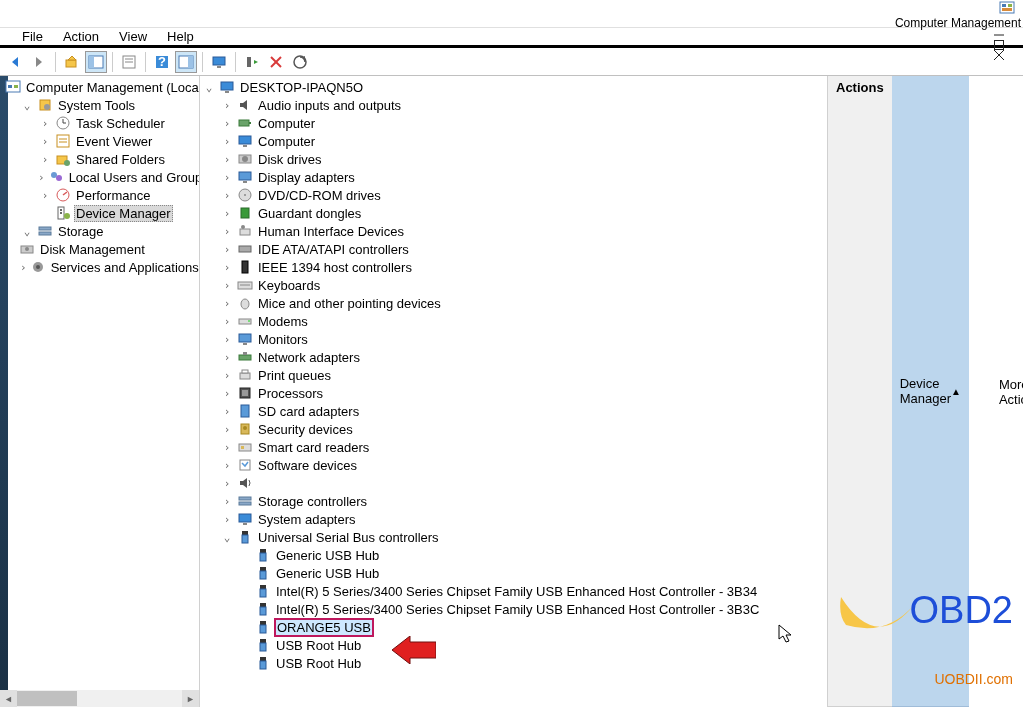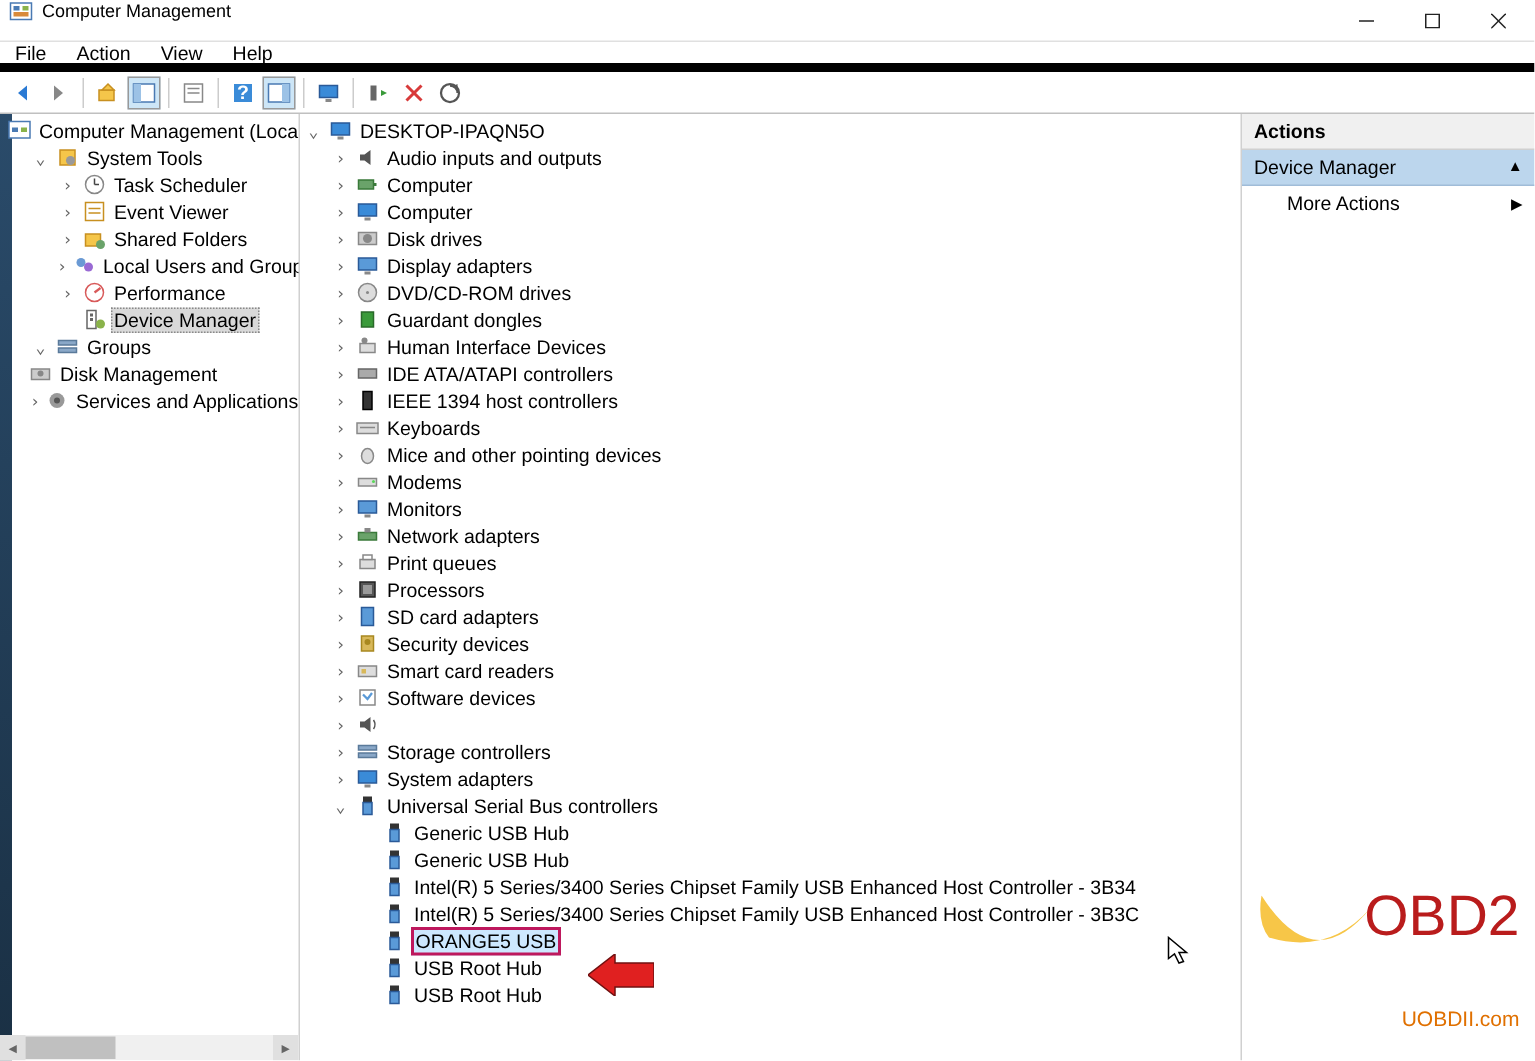--- a/index.html
+++ b/index.html
@@ -1,49 +1,49 @@
 <!DOCTYPE html>
 <html><head>
 <meta charset="utf-8">
 <style>
 * { box-sizing: border-box; font-family: "Segoe UI", Tahoma, sans-serif; font-size: 13px; }
 body { margin: 0; width: 1023px; height: 707px; background: #fff; position: relative; overflow: hidden; }
-.titlebar { height: 28px; display: flex; align-items: flex-start; padding: 0 2px 0 6px; background: #fff; border-bottom: 1px solid #e0e0e0; }
+.titlebar { height: 28px; display: flex; align-items: flex-end; padding: 0 2px 0 6px; background: #fff; border-bottom: 1px solid #e0e0e0; flex-direction: column; }
 .titlebar .icon { width: 16px; height: 16px; margin-right: 6px; }
 .titlebar .title { flex: 1; font-size: 12px; }
 .winbtn { width: 44px; height: 28px; display: flex; align-items: center; justify-content: center; color: #222; }
-.menubar { height: 20px; display: flex; align-items: center; padding: 0 0; border-bottom: 6px solid #000000; }
+.menubar { height: 20px; display: flex; align-items: center; padding: 0 12px; border-bottom: 3px solid #000000; }
 .menubar span { padding: 2px 10px; font-size: 13px; }
 .toolbar { height: 28px; display: flex; align-items: center; padding: 0 4px; border-bottom: 1px solid #c0c0c0; gap: 2px; }
 .tbtn { width: 22px; height: 22px; display: flex; align-items: center; justify-content: center; border: 1px solid transparent; }
 .tbtn.active { border: 1px solid #999; background: #cde6f7; }
 .sep { width: 1px; height: 20px; background: #ccc; margin: 0 3px; }
 .content { display: flex; height: calc(707px - 28px - 20px - 28px); background: #fff; }
 .leftpane { width: 200px; border-right: 1px solid #d0d0d0; overflow: hidden; position: relative; }
 .leftpane-inner { padding: 2px 0; }
 .midpane { flex: 1; border-right: 1px solid #d0d0d0; overflow: hidden; position: relative; }
-.rightpane { width: 195px; display: flex; flex-direction: column; }
+.rightpane { width: 195px; display: flex; flex-direction: row; }
 .treeitem { display: flex; align-items: center; height: 18px; padding: 0 2px; white-space: nowrap; cursor: default; }
 .treeitem .exp { width: 14px; text-align: center; color: #666; font-family: monospace; font-size: 11px; }
 .treeitem .ic { width: 16px; height: 16px; margin: 0 3px; display: inline-flex; align-items: center; justify-content: center; }
 .treeitem .lbl { padding: 0 2px; }
 .treeitem.sel .lbl { background: #d9d9d9; border: 1px dotted #888; padding: 0 1px; }
 .treeitem.selblue .lbl { background: #cde8ff; border: 2px solid #be185d; padding: 0 1px; }
 .hscroll { position: absolute; bottom: 0; left: 0; right: 0; height: 17px; background: #f0f0f0; display: flex; align-items: center; }
 .hscroll .arrow { width: 17px; height: 17px; background: #e0e0e0; display: flex; align-items: center; justify-content: center; font-size: 9px; color: #666; }
 .hscroll .thumb { width: 60px; height: 15px; background: #c0c0c0; margin-left: 0; }
 .actions-hdr { background: #f0f0f0; padding: 4px 8px; font-weight: 600; border-bottom: 1px solid #d0d0d0; }
 .actions-sub { background: #bcd6ed; padding: 4px 8px; font-weight: 400; border-bottom: 1px solid #a0bcd8; display: flex; align-items: center; }
 .actions-sub .chev { margin-left: auto; font-size: 10px; }
 .actions-item { padding: 4px 8px 4px 30px; display: flex; align-items: center; }
 .actions-item .chev { margin-left: auto; font-size: 10px; }
 .arrow-annot { position: absolute; width: 42px; height: 26px; }
 .cursor-annot { position: absolute; }
 .watermark { position: absolute; right: 10px; bottom: 20px; text-align: right; }
-.watermark .big { font-size: 38px; color: #b91c1c; font-weight: 300; font-family: Arial, sans-serif; }
+.watermark .big { font-size: 38px; color: #1d4ed8; font-weight: 300; font-family: Arial, sans-serif; }
 .watermark .small { font-size: 14px; color: #e07000; font-family: Arial, sans-serif; margin-top: 28px; }
 .watermark svg { vertical-align: middle; }
 .left-edge { position: absolute; left: 0; top: 76px; width: 8px; height: 631px; background: linear-gradient(#2a4b6a,#1a3044); }
 </style>
 </head>
 <body>
 
 <div class="left-edge"></div>
 
 <div class="titlebar">
@@ -245,21 +245,21 @@
           <span class="lbl">Device Manager</span>
         </div>
         <div class="treeitem" style="padding-left: 20px;">
           <span class="exp">⌄</span>
           <span class="ic">
             <svg width="16" height="16">
               <rect x="2" y="4" width="12" height="3" fill="#8aa8c8" stroke="#5a7a9a"></rect>
               <rect x="2" y="9" width="12" height="3" fill="#8aa8c8" stroke="#5a7a9a"></rect>
             </svg>
           </span>
-          <span class="lbl">Groups</span>
+          <span class="lbl">Storage</span>
         </div>
         <div class="treeitem" style="">
           <span class="exp"></span>
           <span class="ic">
             <svg width="16" height="16">
               <rect x="2" y="5" width="12" height="7" fill="#ccc" stroke="#888"></rect>
               <circle cx="8" cy="8" r="2" fill="#888"></circle>
             </svg>
           </span>
           <span class="lbl">Disk Management</span>

